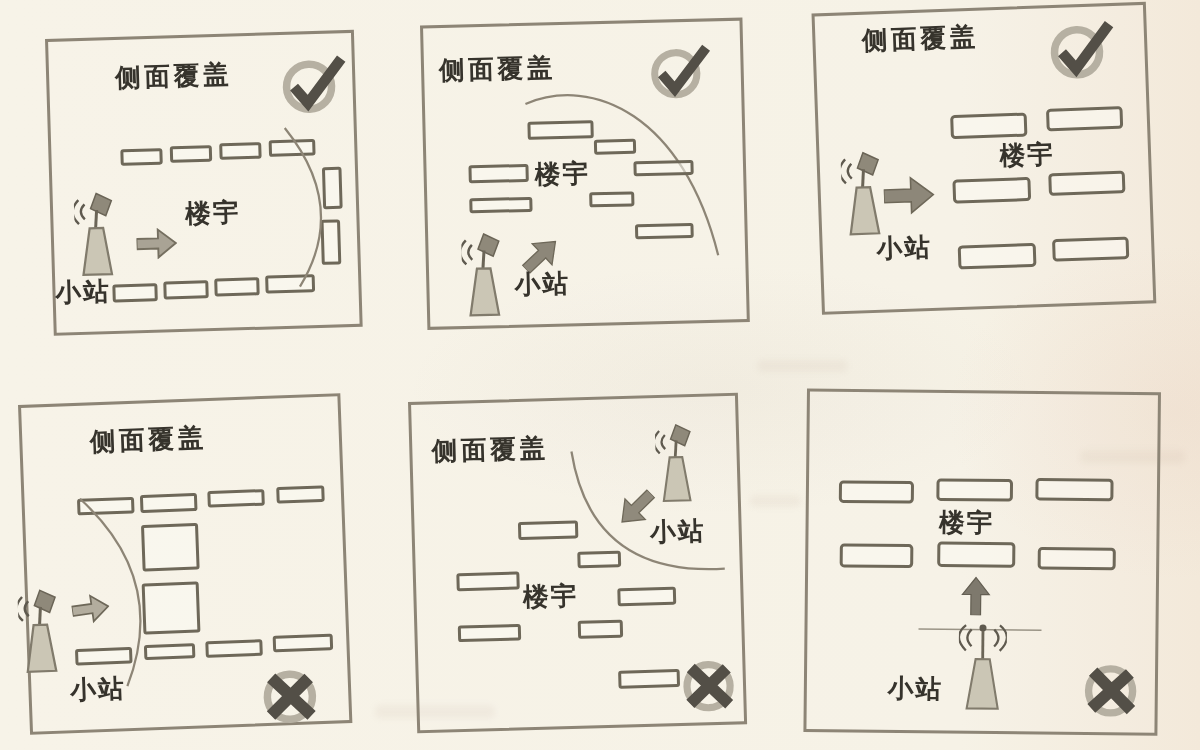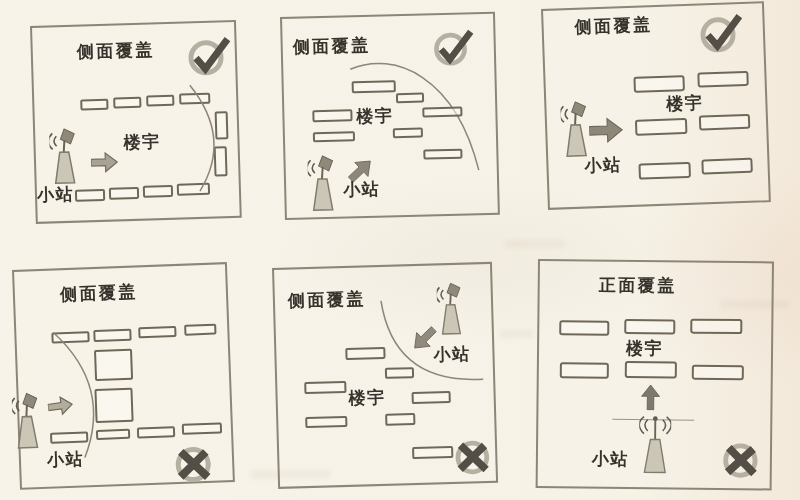--- a/index.html
+++ b/index.html
@@ -172,21 +172,20 @@
     <polygon points="0,8 17,8 17,1 31,12 17,23 17,16 0,16" fill="#908a7c" stroke="#6e6859" stroke-width="1"></polygon>
   </svg>
   <div class="lbl" style="left:157px;top:78px;">小站</div>
   <svg class="icon" style="left:170px;top:169px;" width="46" height="46" viewBox="0 0 48 48">
     <circle cx="24" cy="25" r="15" fill="none" stroke="var(--icon-ring)" stroke-width="5"></circle>
     <path d="M12 12 L38 38 M37 13 L11 37" fill="none" stroke="var(--icon-dark)" stroke-width="8"></path>
   </svg>
 </div>
 
 <div class="panel" style="left:538px;top:259px;width:232px;height:225px;transform:rotate(0.6deg);">
-  <div class="title" style="left:59px;top:12px;">正面覆盖</div>
   <div class="bld" style="left:20px;top:59px;width:50px;height:15px;border-radius:3px;"></div>
   <div class="bld" style="left:85px;top:57px;width:51px;height:15px;border-radius:3px;"></div>
   <div class="bld" style="left:151px;top:56px;width:52px;height:15px;border-radius:3px;"></div>
   <div class="bld" style="left:21px;top:101px;width:49px;height:16px;border-radius:3px;"></div>
   <div class="bld" style="left:86px;top:99px;width:52px;height:17px;border-radius:3px;"></div>
   <div class="bld" style="left:153px;top:102px;width:52px;height:15px;border-radius:3px;"></div>
   <div class="lbl" style="left:87px;top:75px;">楼宇</div>
   <svg class="icon" style="left:99px;top:123px;transform:rotate(-90deg);" width="26" height="24" viewBox="0 0 32 24">
     <polygon points="0,8 17,8 17,1 31,12 17,23 17,16 0,16" fill="#7e796d" stroke="#635e52" stroke-width="1"></polygon>
   </svg>

